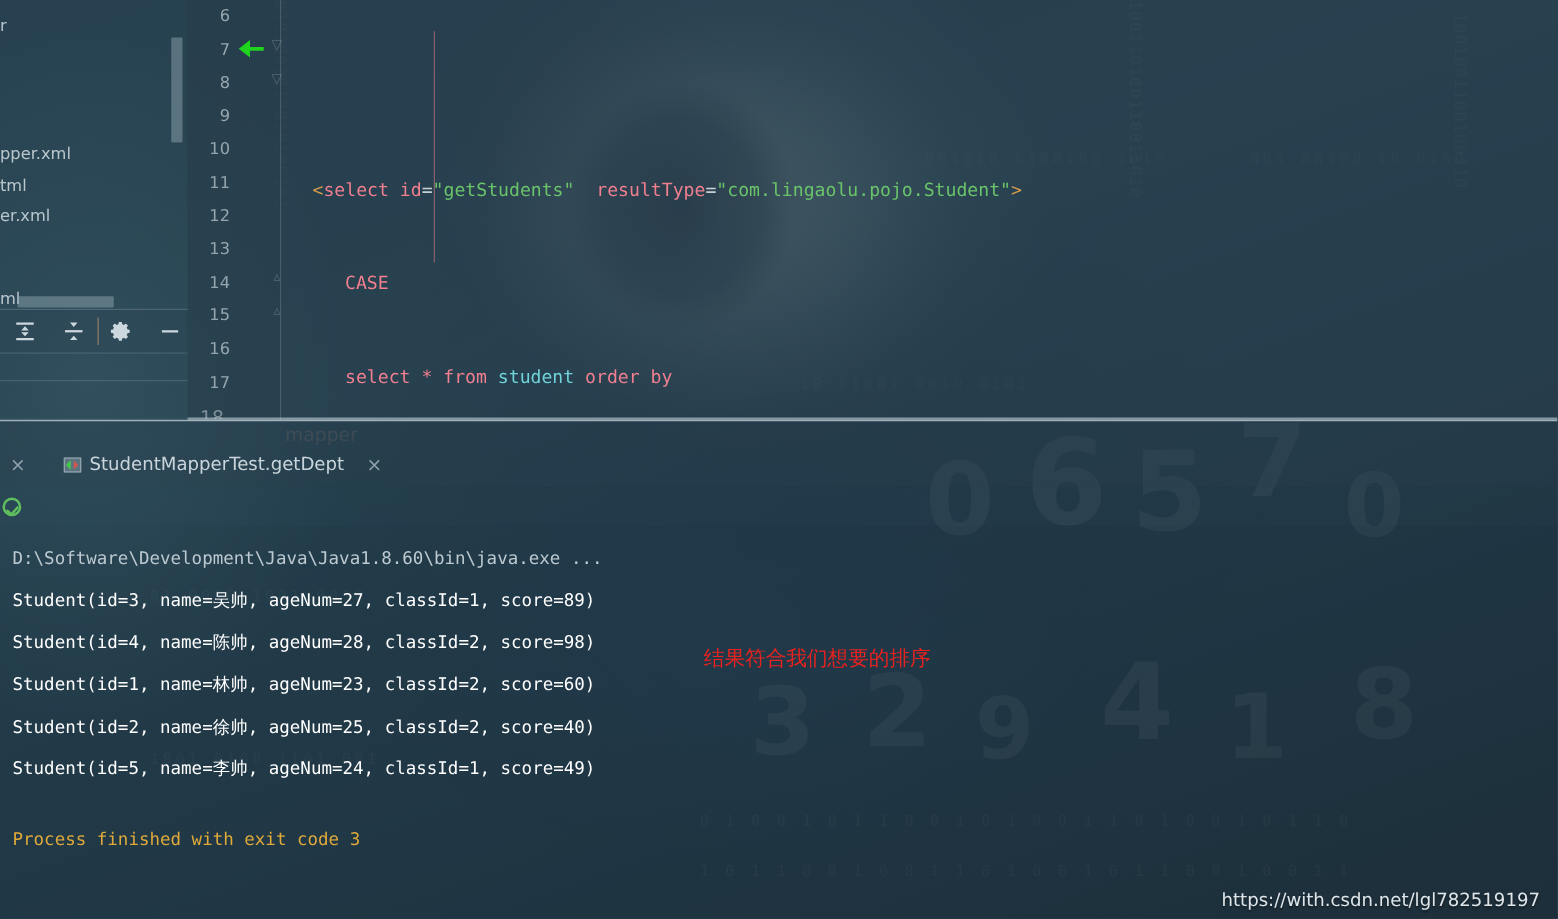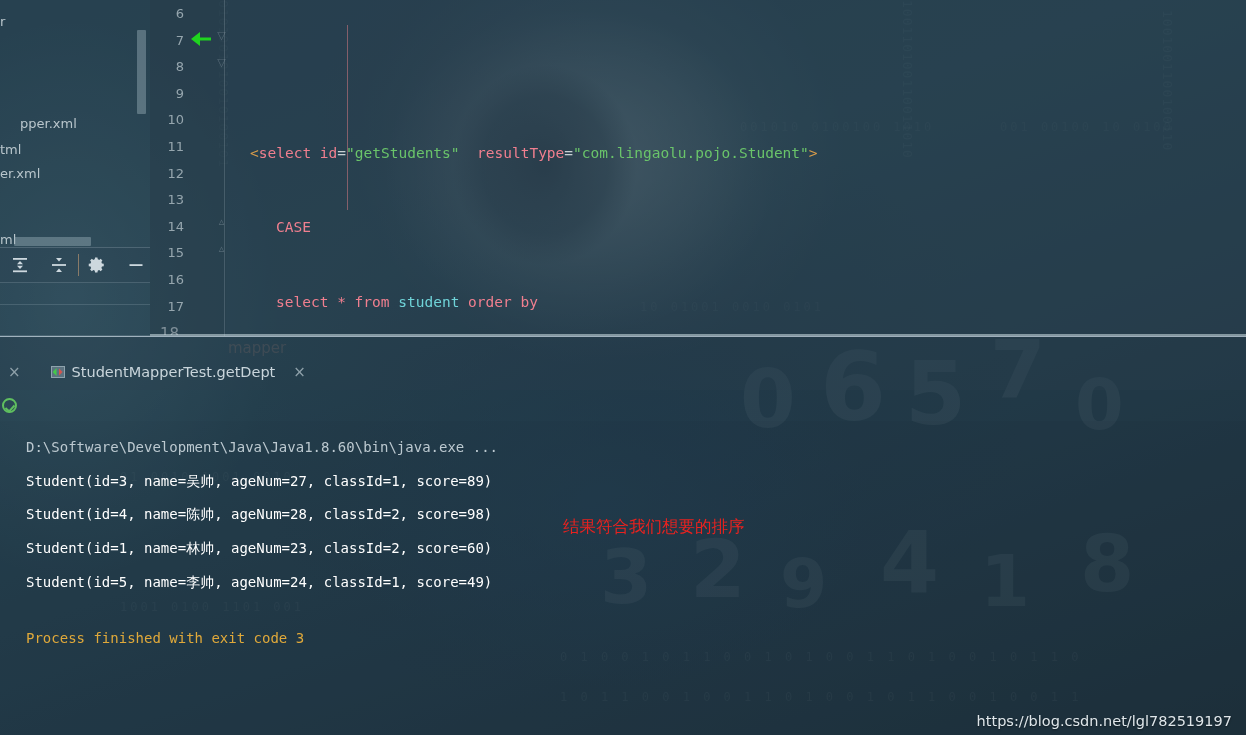--- a/index.html
+++ b/index.html
@@ -268,21 +268,21 @@
   }
   .ts-text .strong { color: #dfe8ec; }
   .ts-text .dim { color: #93a4ac; }
 
   
   .console {
     position: absolute; left: 0; top: 421px; width: 1246px; height: 314px;
     background: rgba(38, 60, 74, 0.42);
     font-family: "DejaVu Sans Mono", "Liberation Mono", monospace;
     font-size: 14px;
-    padding-left: 26px;
+    padding-left: 10px;
     padding-top: 10px;
   }
   .cline { height: 33.7px; line-height: 33.7px; color: #ffffff; white-space: pre; }
   .cline.cmd { color: #bcc9d0; }
   .cline.exit { color: #e0a93a; }
   .spacer { height: 23px; }
 
   .annotation {
     position: absolute;
     left: 563px; top: 516px;
@@ -411,21 +411,21 @@
       
     </div>
   </div>
 
   <div class="line18">18</div>
   <div class="editor-bottom-edge"></div>
   <div class="faint-mapper">mapper</div>
 
   <div class="left-panel">
     <div class="tree-item" style="left:0px; top:14px;">r</div>
-    <div class="tree-item" style="left:0px; top:116px;margin-left:20px;">pper.xml</div>
+    <div class="tree-item" style="left:0px; top:116px;">pper.xml</div>
     <div class="tree-item" style="left:0px; top:142px;">tml</div>
     <div class="tree-item" style="left:0px; top:166px;">er.xml</div>
     <div class="tree-item" style="left:0px; top:232px;">ml</div>
     <div class="v-scroll"></div>
     <div class="h-scroll-track">
       <div class="h-scroll-thumb"></div>
     </div>
   </div>
 
   <div class="left-toolbar">
@@ -476,20 +476,21 @@
 
   <div class="test-status">
     <span class="check-icon"></span>
   </div>
 
   <div class="console">
     <div class="cline cmd">D:\Software\Development\Java\Java1.8.60\bin\java.exe ...</div>
     <div class="cline">Student(id=3, name=吴帅, ageNum=27, classId=1, score=89)</div>
     <div class="cline">Student(id=4, name=陈帅, ageNum=28, classId=2, score=98)</div>
     <div class="cline">Student(id=1, name=林帅, ageNum=23, classId=2, score=60)</div>
+    <div class="cline">Student(id=2, name=徐帅, ageNum=25, classId=2, score=40)</div>
     <div class="cline">Student(id=5, name=李帅, ageNum=24, classId=1, score=49)</div>
     <div class="spacer"></div>
     <div class="cline exit">Process finished with exit code 3</div>
   </div>
 
   <div class="annotation">结果符合我们想要的排序</div>
-  <div class="watermark">https://blog.csdn.net/lgl782519197</div>
+  <div class="watermark">https://with.csdn.net/lgl782519197</div>
 </div>
 
 </body></html>

